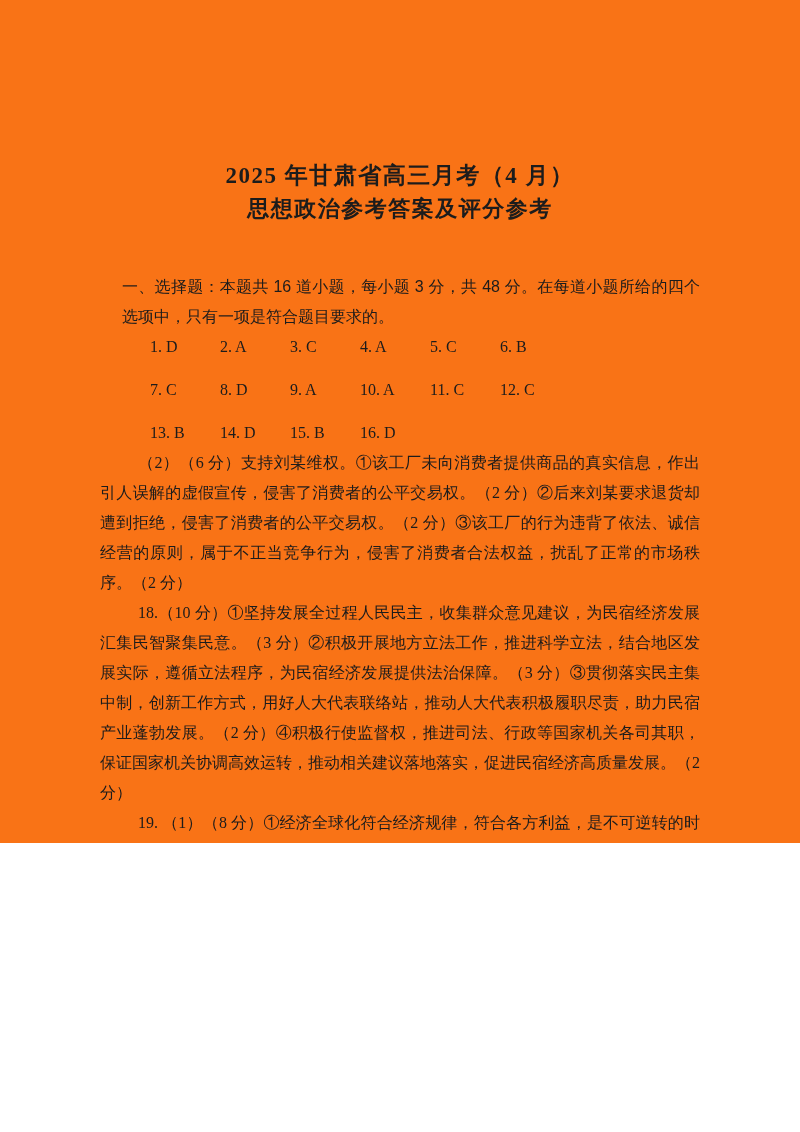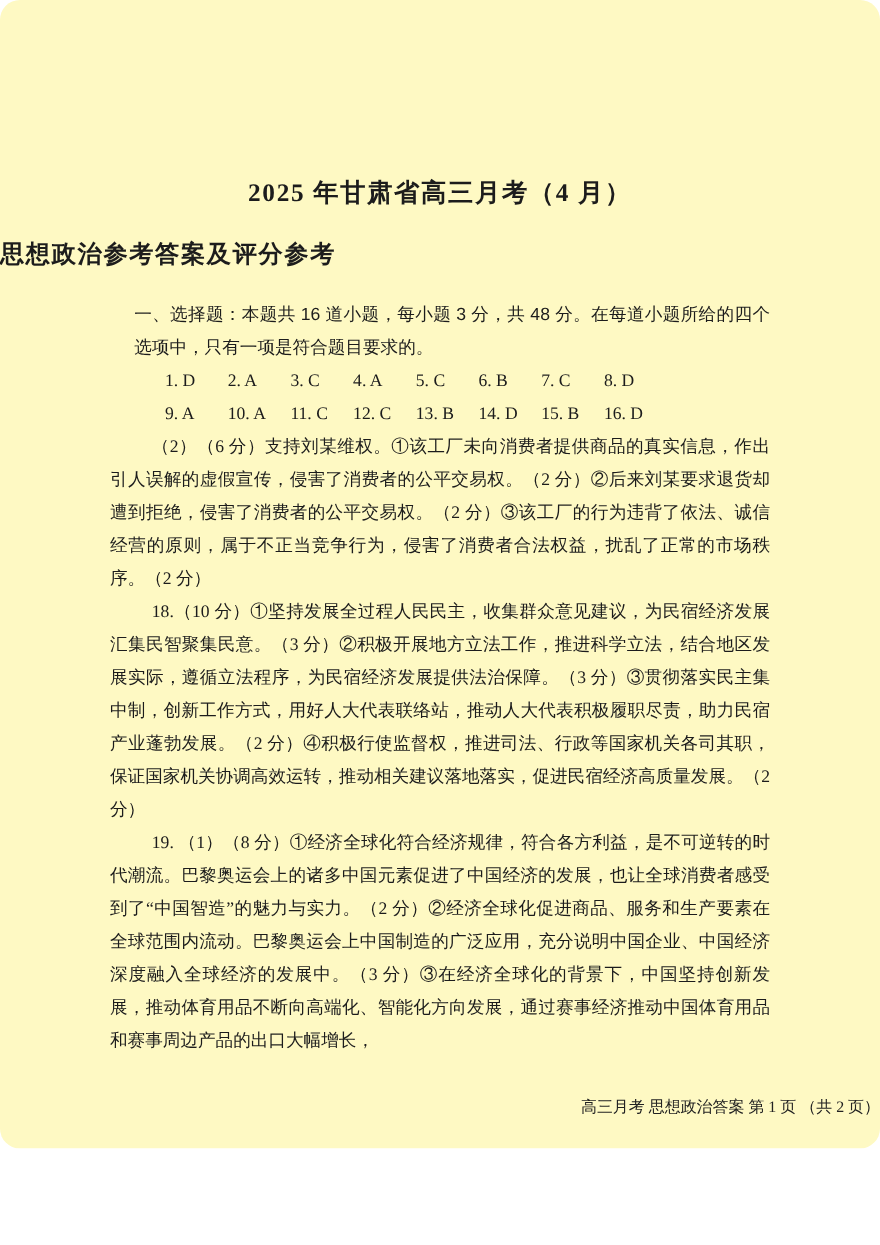--- a/index.html
+++ b/index.html
@@ -3,45 +3,44 @@
 <meta charset="utf-8">
 <style>
   html, body {
     margin: 0;
     padding: 0;
     background: #ffffff;
   }
   .page {
     position: relative;
     width: 800px;
-    height: 1044px;
-    background: #fef9c3;
+    height: 843px;
+    background: #f97316;
     font-family: "Liberation Serif", "DejaVu Serif", serif;
     color: #1c1c1c;
     overflow: hidden;
-    border-radius: 18px;
   }
   .doc-title {
     position: absolute;
     top: 160px;
     left: 0;
     width: 100%;
     margin: 0;
     text-align: center;
     font-size: 23px;
     font-weight: bold;
     letter-spacing: 1.5px;
   }
   .doc-subtitle {
     position: absolute;
-    top: 216px;
+    top: 194px;
     left: 0;
     width: 100%;
     margin: 0;
-    text-align: left;
+    text-align: center;
     font-size: 22px;
     font-weight: bold;
     letter-spacing: 1.5px;
   }
   .content {
     position: absolute;
     left: 100px;
     top: 272px;
     width: 600px;
     font-size: 16px;
@@ -54,20 +53,21 @@
     padding-left: 22px;
     font-family: "Liberation Sans", "DejaVu Sans", sans-serif;
     font-weight: normal;
     text-align: justify;
   }
   .answers-grid {
     display: flex;
     flex-wrap: wrap;
     padding-left: 50px;
     width: 470px;
+    gap: 13px;
   }
   .answer-cell {
     flex: 0 0 57px;
     white-space: nowrap;
   }
   .para {
     margin: 0;
     text-indent: 38px;
   }
   .footer {

